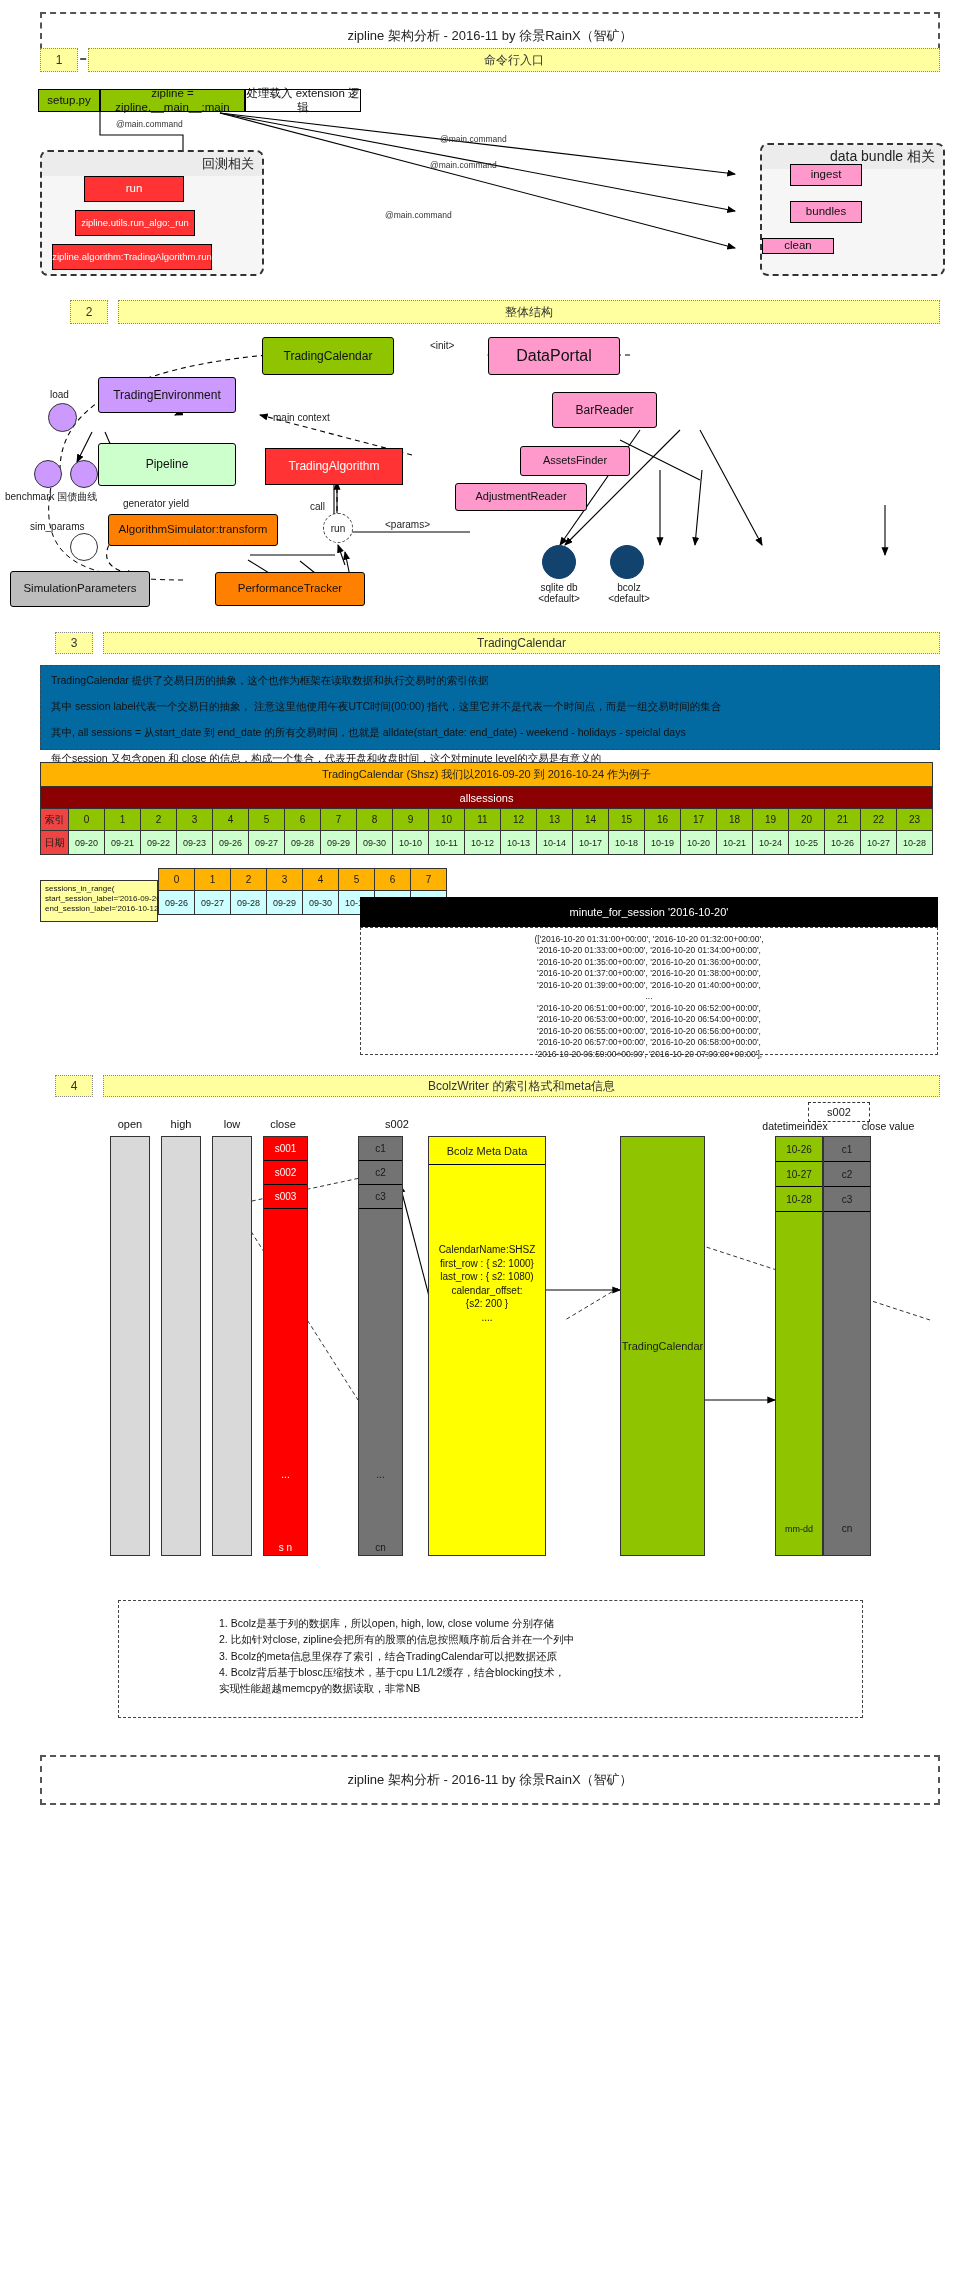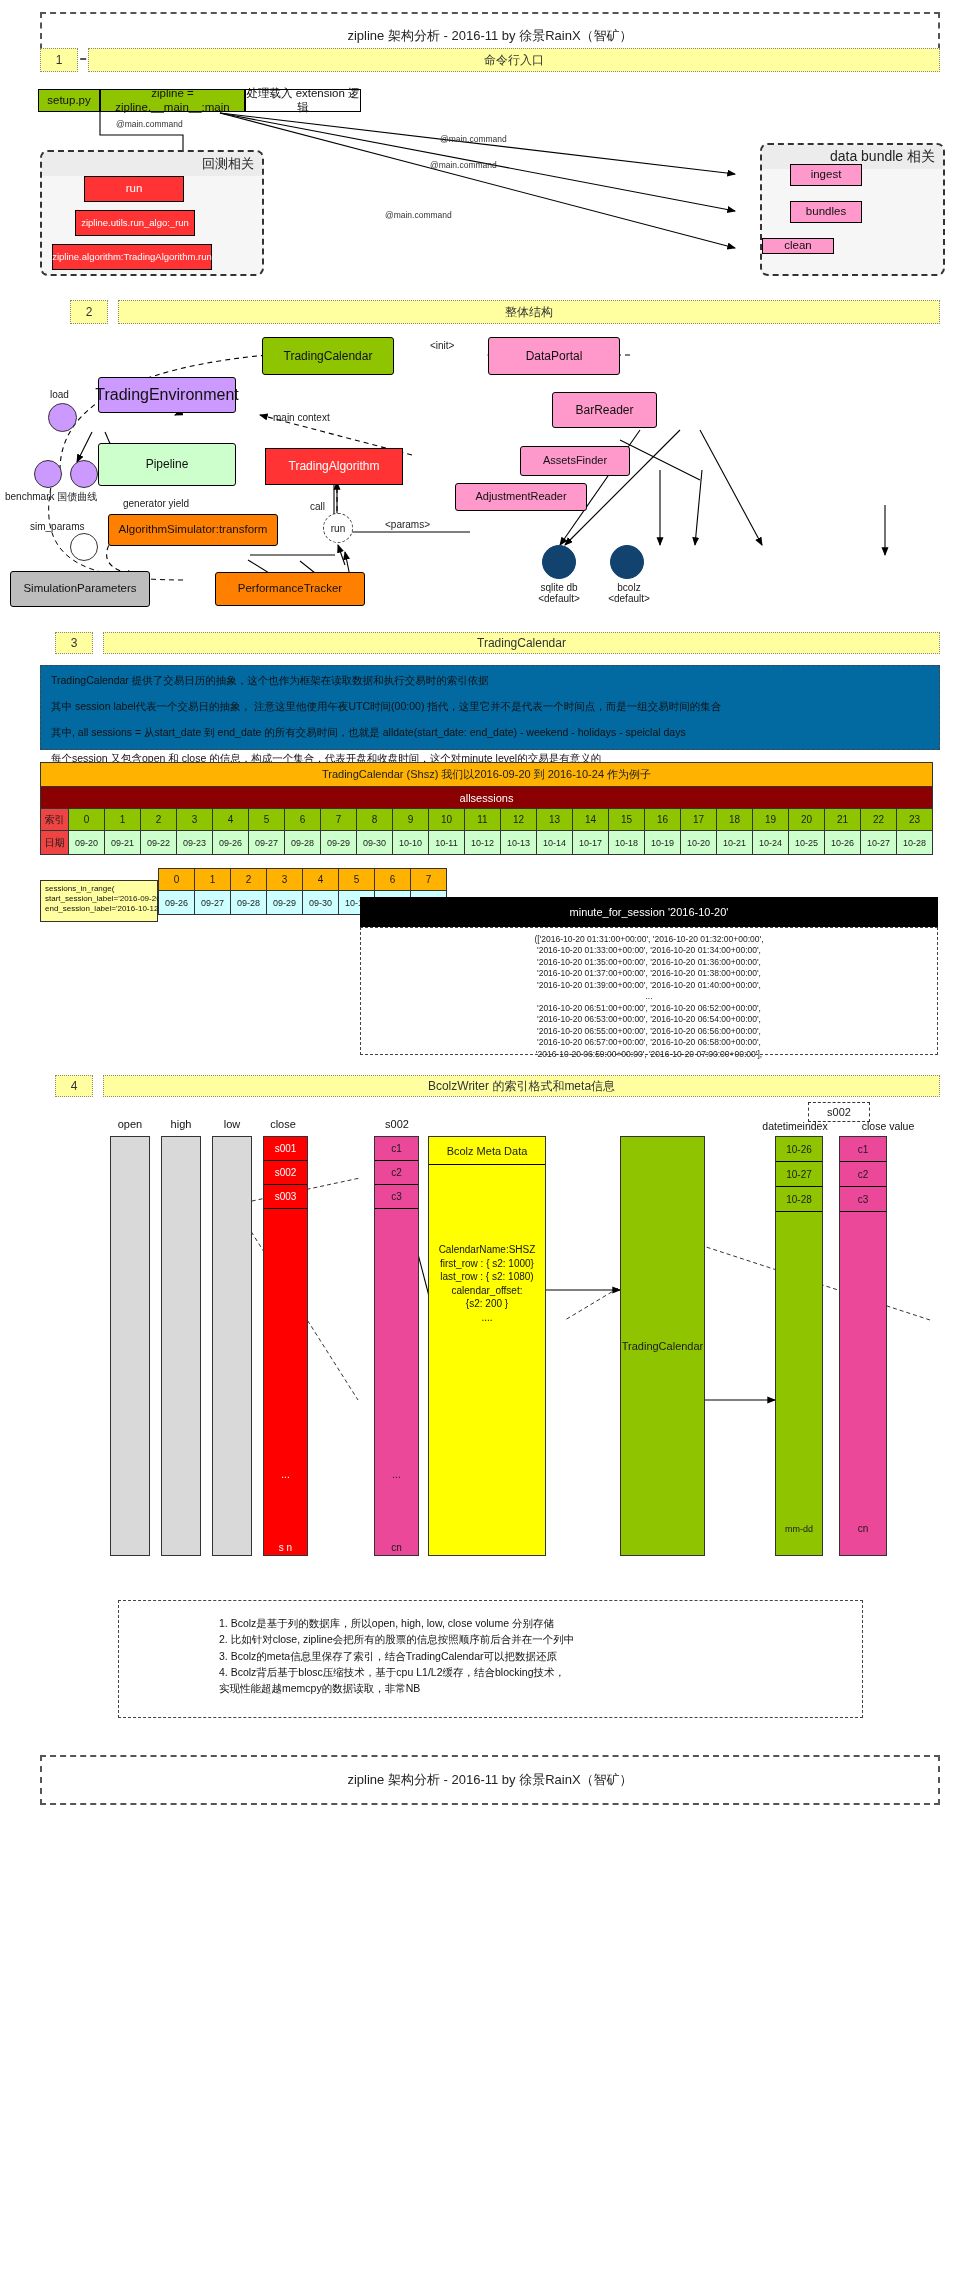--- a/index.html
+++ b/index.html
@@ -94,21 +94,21 @@
   }
   .min-body {
     border:1px dashed #444; background:#fff; font-size:8.5px; line-height:1.35;
     text-align:center; padding:6px 4px; font-family:"Liberation Sans",sans-serif;
   }
 
   
   .col { border:1px solid #333; }
   .col-gray { background:#d9d9d9; }
   .col-red  { background:#ff0000; }
-  .col-orng { background:#ec4899;margin-left:16px; }
+  .col-orng { background:#737373; }
   .col-yel  { background:#ffff00; }
   .col-grn  { background:#8ec500; }
   .cell {
     border-bottom:1px solid #000; display:flex; align-items:center;
     justify-content:center; font-size:10px;
   }
   .cell-red { color:#fff; }
   .colhdr { font-size:11px; text-align:center; color:#111; }
 
   .meta-title {
@@ -226,24 +226,24 @@
   <div class="group-hd" style="font-size:14px;">data bundle 相关</div>
 </div>
 <div class="abs node n-pink" style="left:790px;top:164px;width:72px;height:22px;">ingest</div>
 <div class="abs node n-pink" style="left:790px;top:201px;width:72px;height:22px;">bundles</div>
 <div class="abs node n-pink" style="left:762px;top:238px;width:72px;height:16px;">clean</div>
 
 <div class="abs sec-num" style="left:70px;top:300px;width:38px;height:24px;">2</div>
 <div class="abs sec-bar" style="left:118px;top:300px;width:822px;height:24px;">整体结构</div>
 
 <div class="abs node n-calgreen" style="left:262px;top:337px;width:132px;height:38px;font-size:12px;">TradingCalendar</div>
-<div class="abs node n-dpink" style="left:488px;top:337px;width:132px;height:38px;font-size:12px;">DataPortal</div>
+<div class="abs node n-dpink" style="left:488px;top:337px;width:132px;height:38px;font-size:16px;">DataPortal</div>
 <div class="abs lbl11" style="left:430px;top:340px;">&lt;init&gt;</div>
 
-<div class="abs node n-purple" style="left:98px;top:377px;width:138px;height:36px;font-size:16px;">TradingEnvironment</div>
+<div class="abs node n-purple" style="left:98px;top:377px;width:138px;height:36px;font-size:12px;">TradingEnvironment</div>
 <div class="abs node n-mint" style="left:98px;top:443px;width:138px;height:43px;font-size:12px;">Pipeline</div>
 <div class="abs node n-red" style="left:265px;top:448px;width:138px;height:37px;font-size:12px;">TradingAlgorithm</div>
 <div class="abs node n-dpink" style="left:552px;top:392px;width:105px;height:36px;font-size:12px;">BarReader</div>
 <div class="abs node n-dpink" style="left:520px;top:446px;width:110px;height:30px;font-size:11px;">AssetsFinder</div>
 <div class="abs node n-dpink" style="left:455px;top:483px;width:132px;height:28px;font-size:11px;">AdjustmentReader</div>
 <div class="abs node n-orange" style="left:108px;top:514px;width:170px;height:32px;font-size:11.5px;">AlgorithmSimulator:transform</div>
 <div class="abs node n-orange" style="left:215px;top:572px;width:150px;height:34px;font-size:11.5px;">PerformanceTracker</div>
 <div class="abs node n-gray" style="left:10px;top:571px;width:140px;height:36px;font-size:11.5px;">SimulationParameters</div>
 
 <div class="abs circ c-dash" style="left:323px;top:513px;width:30px;height:30px;">run</div>

